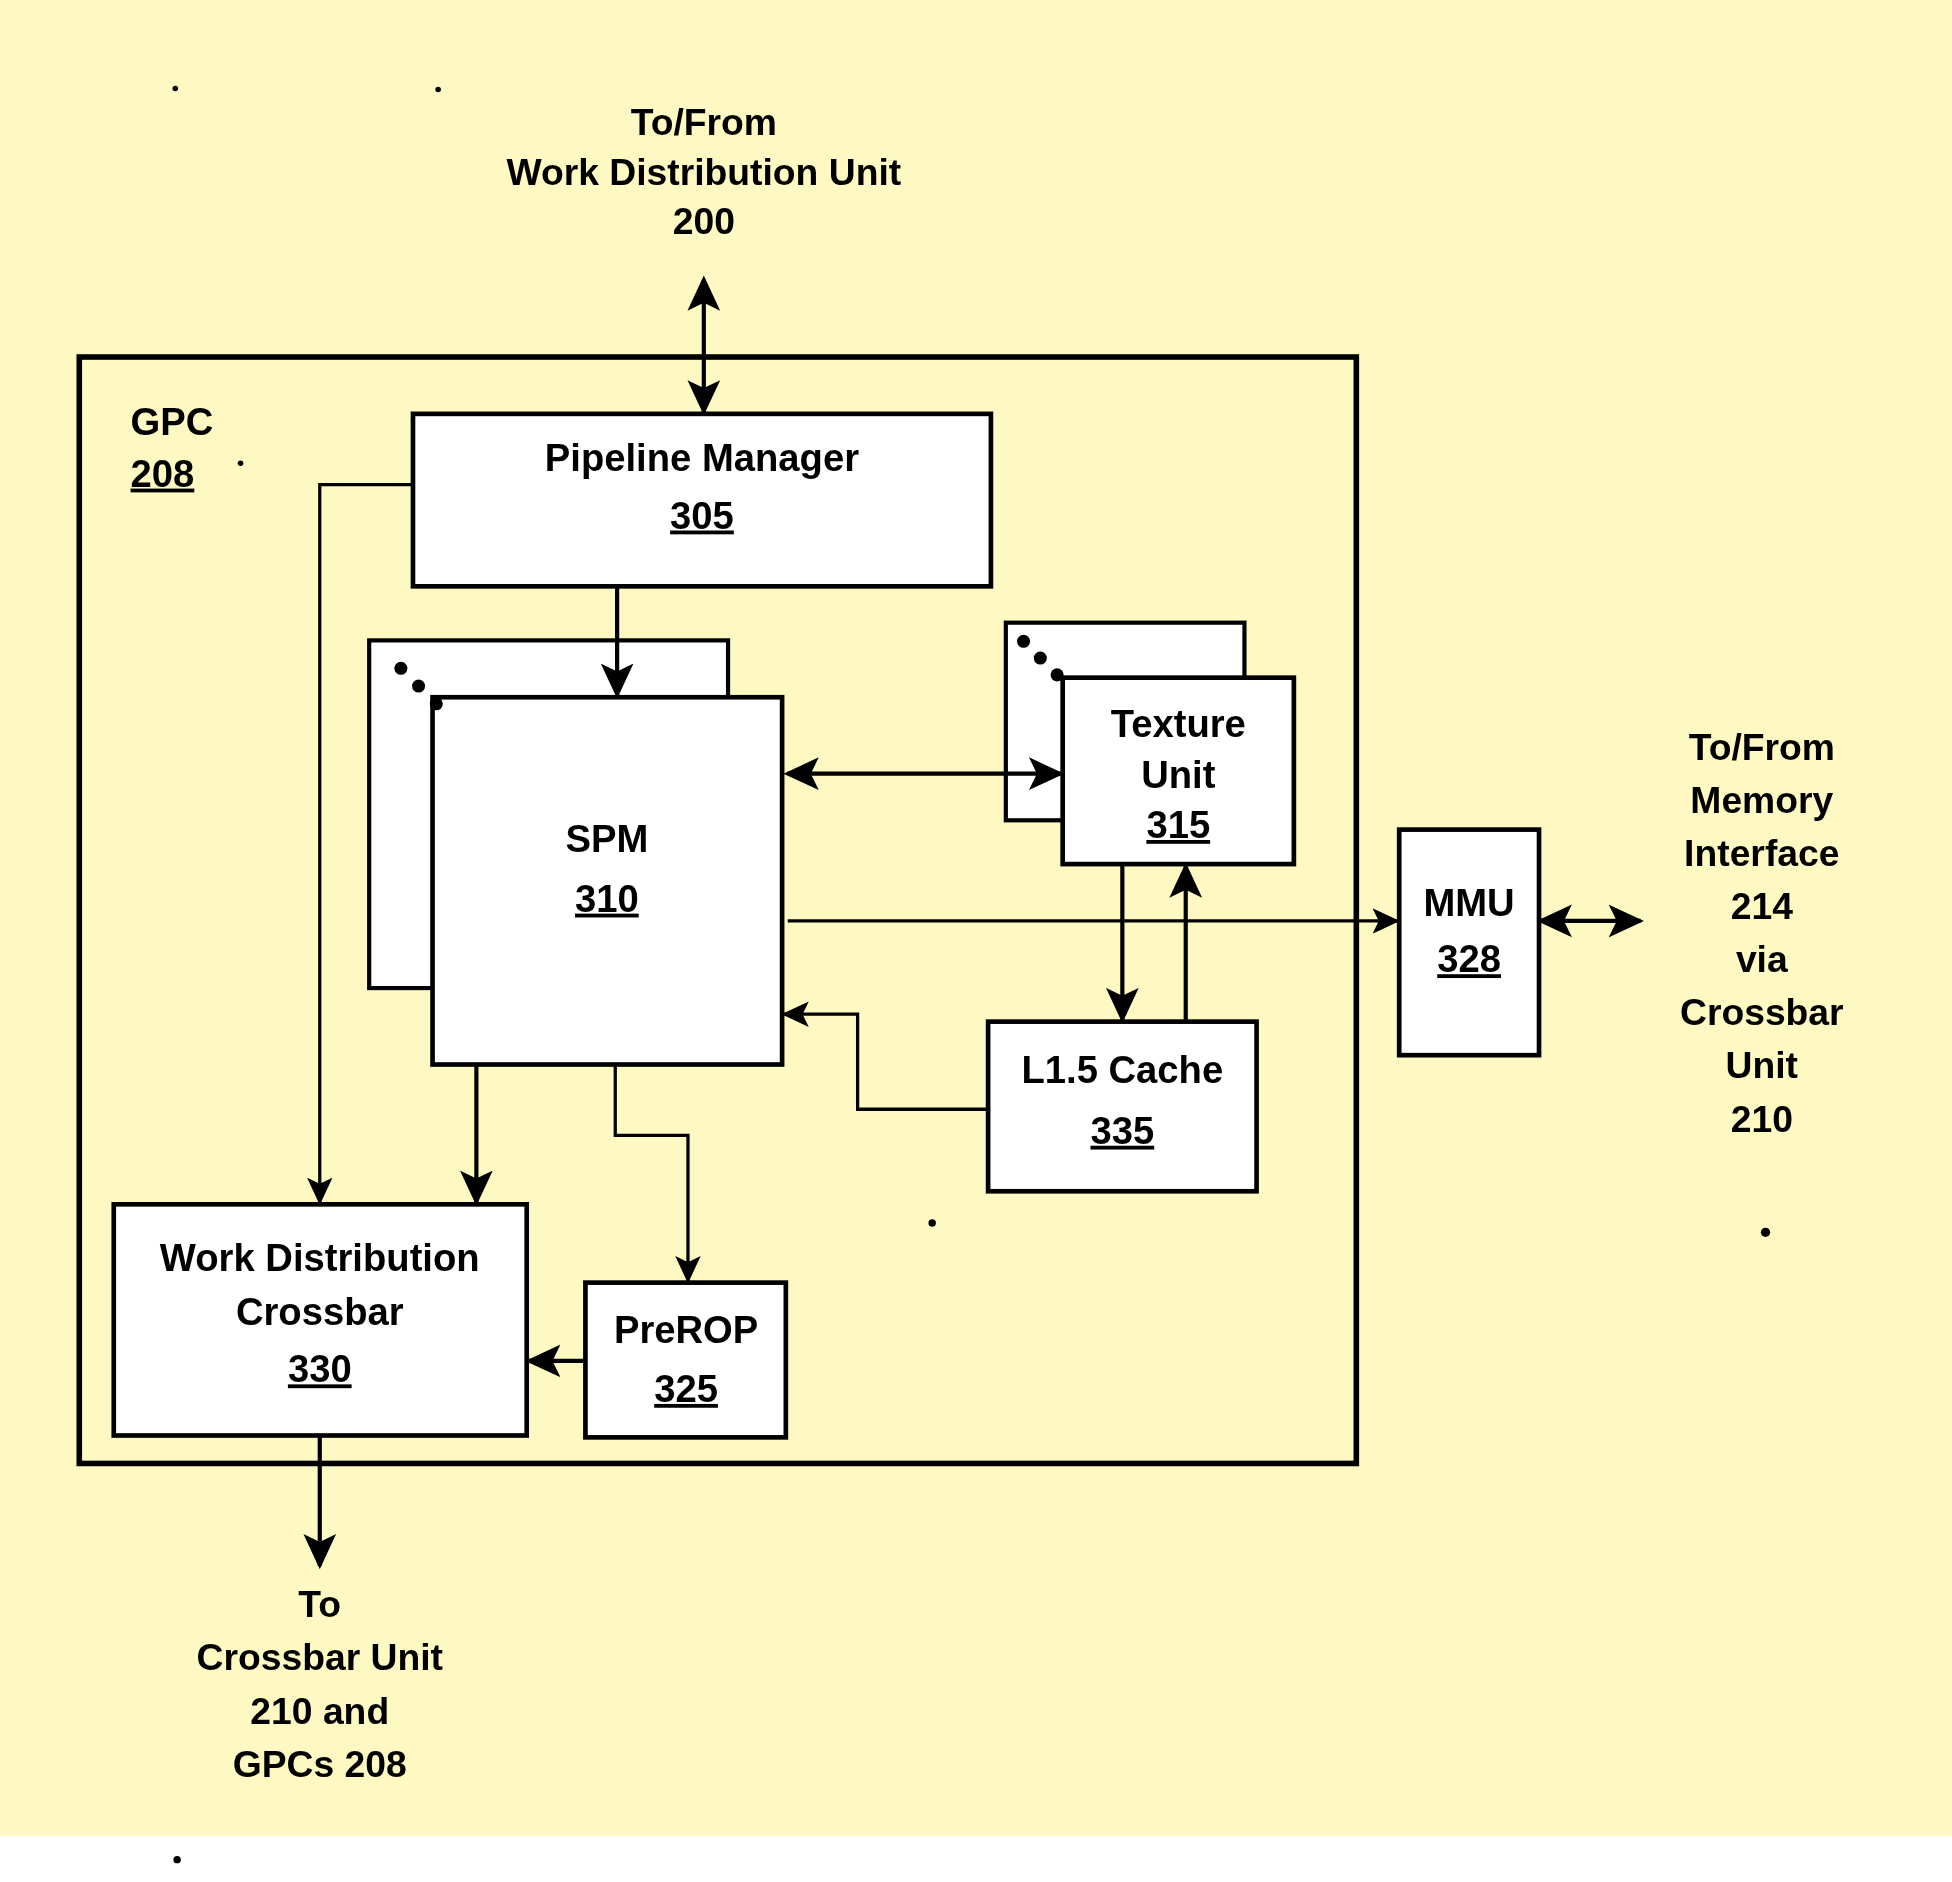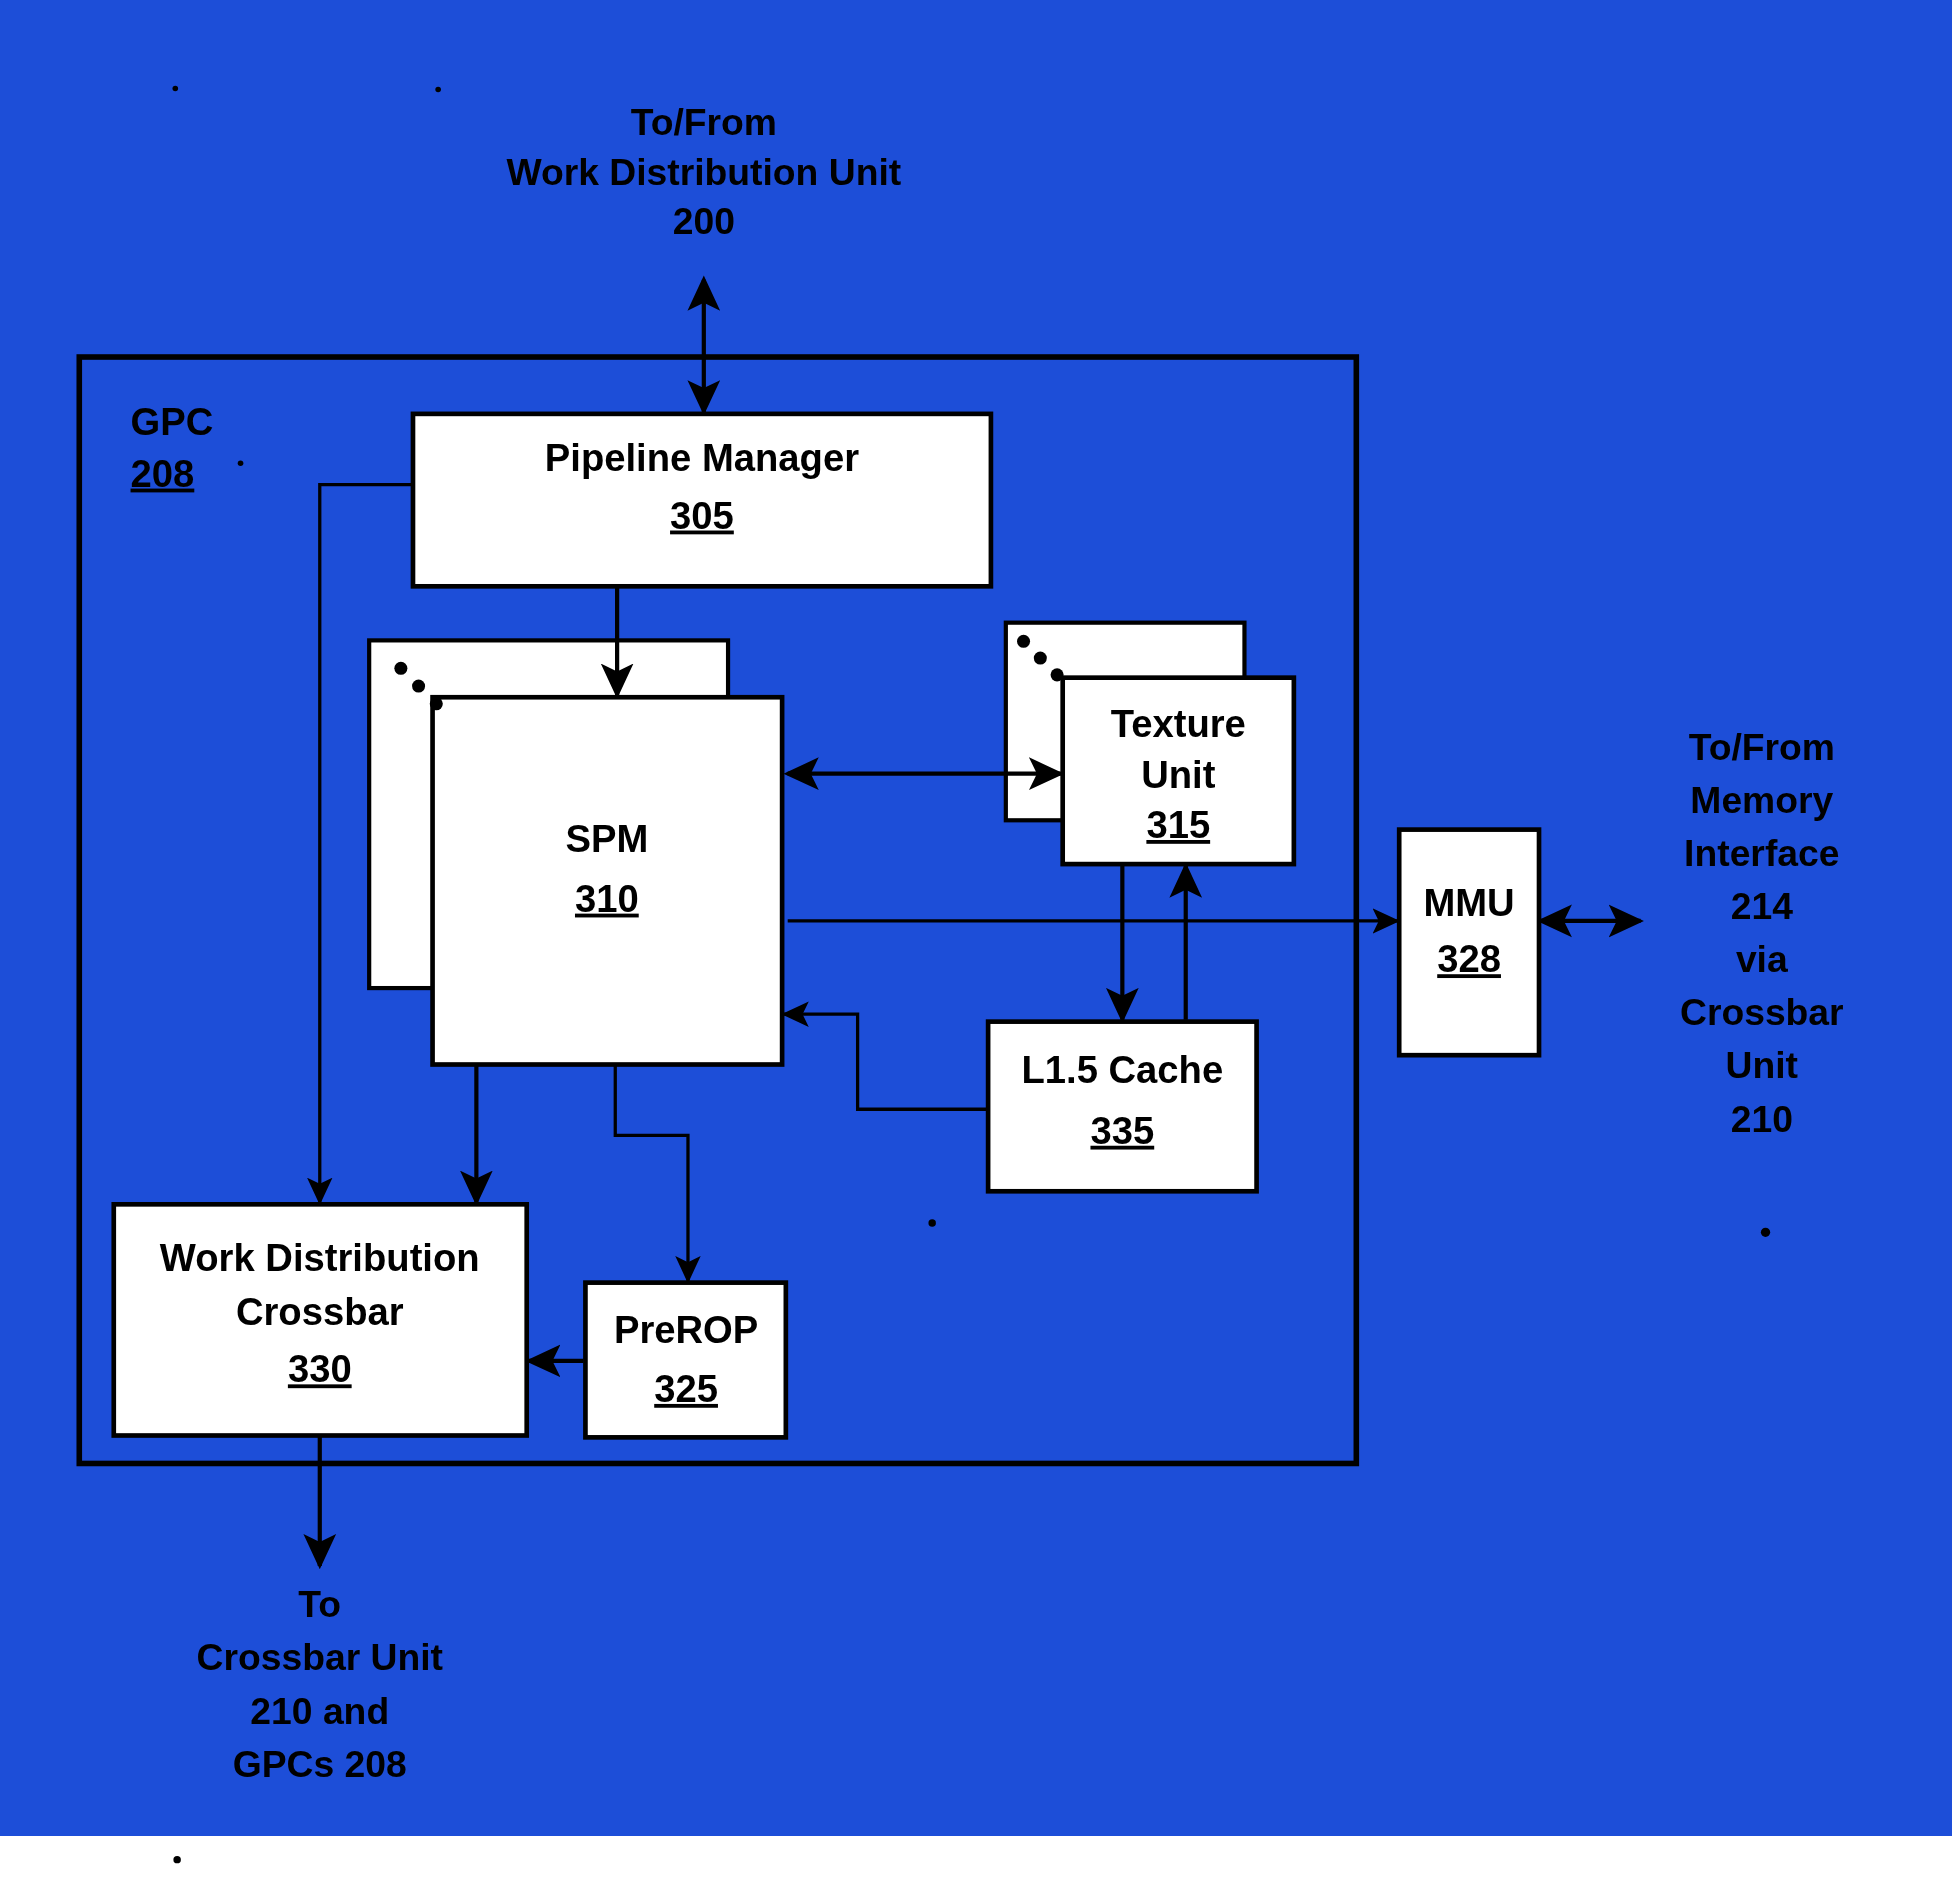--- a/index.html
+++ b/index.html
@@ -10,21 +10,21 @@
   body {
     width: 1952px;
     height: 1882px;
     font-family: "Liberation Sans", sans-serif;
     overflow: hidden;
   }
   #figure-root {
     position: relative;
     width: 1952px;
     height: 1836px;
-    background: #1d4ed8;
+    background: #fef9c3;
   }
   svg#diagram {
     position: absolute;
     top: 0;
     left: 0;
     width: 1952px;
     height: 1882px;
   }
   .box {
     fill: #ffffff;

